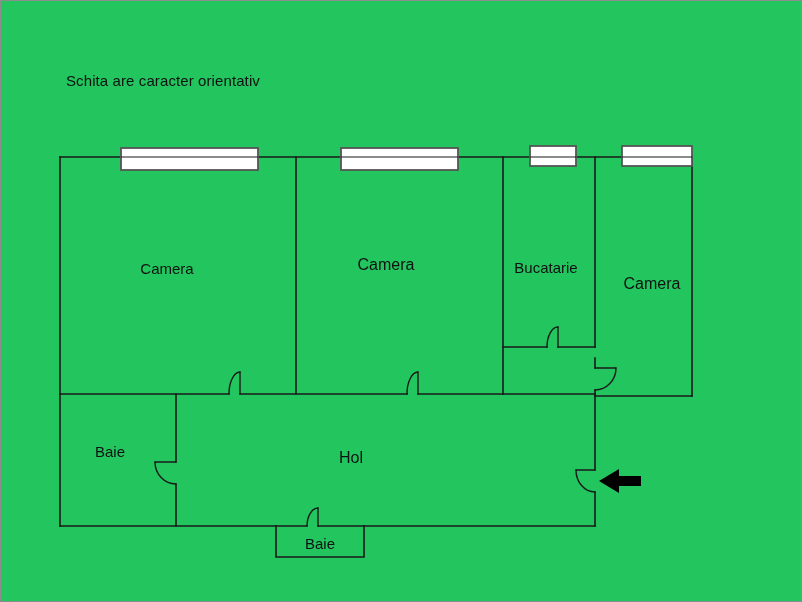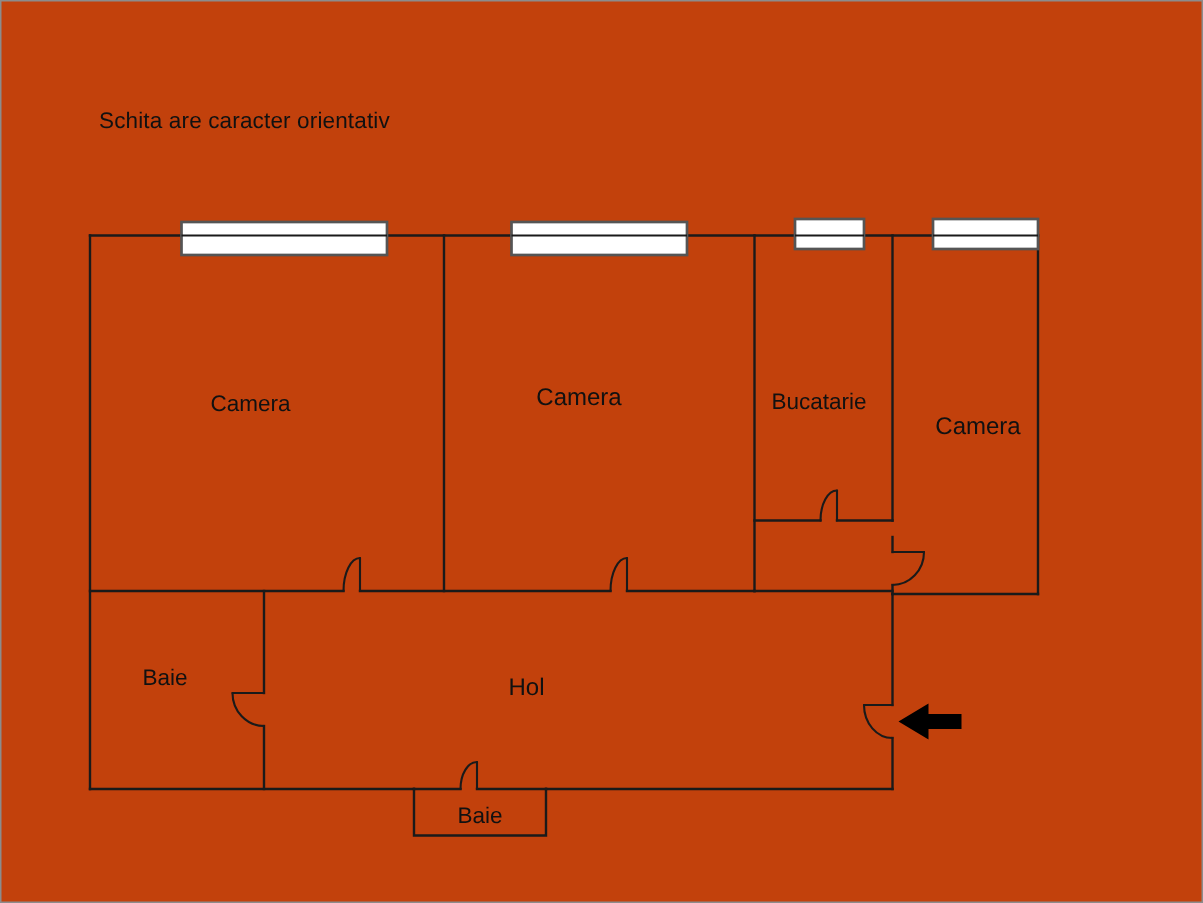--- a/index.html
+++ b/index.html
@@ -46,21 +46,21 @@
   .room-label {
     font-family: "Liberation Sans", sans-serif;
     fill: #111111;
     text-anchor: middle;
     dominant-baseline: middle;
   }
 </style>
 </head>
 <body>
 
-<div id="page" style="background: #c2410c; padding-left: 20px;">
+<div id="page" style="background: #22c55e; padding-left: 20px;">
 
   <div id="frame-border" style="border-color: rgb(140, 140, 140);"></div>
 
   <div id="plan-title">Schita are caracter orientativ</div>
 
   <svg id="plan-svg" width="802" height="602" viewBox="0 0 802 602">
 
     <g fill="none" stroke="#1a1a1a" stroke-width="1.6" stroke-linecap="square">
 
       <path d="M 60 157 L 692 157"></path>

